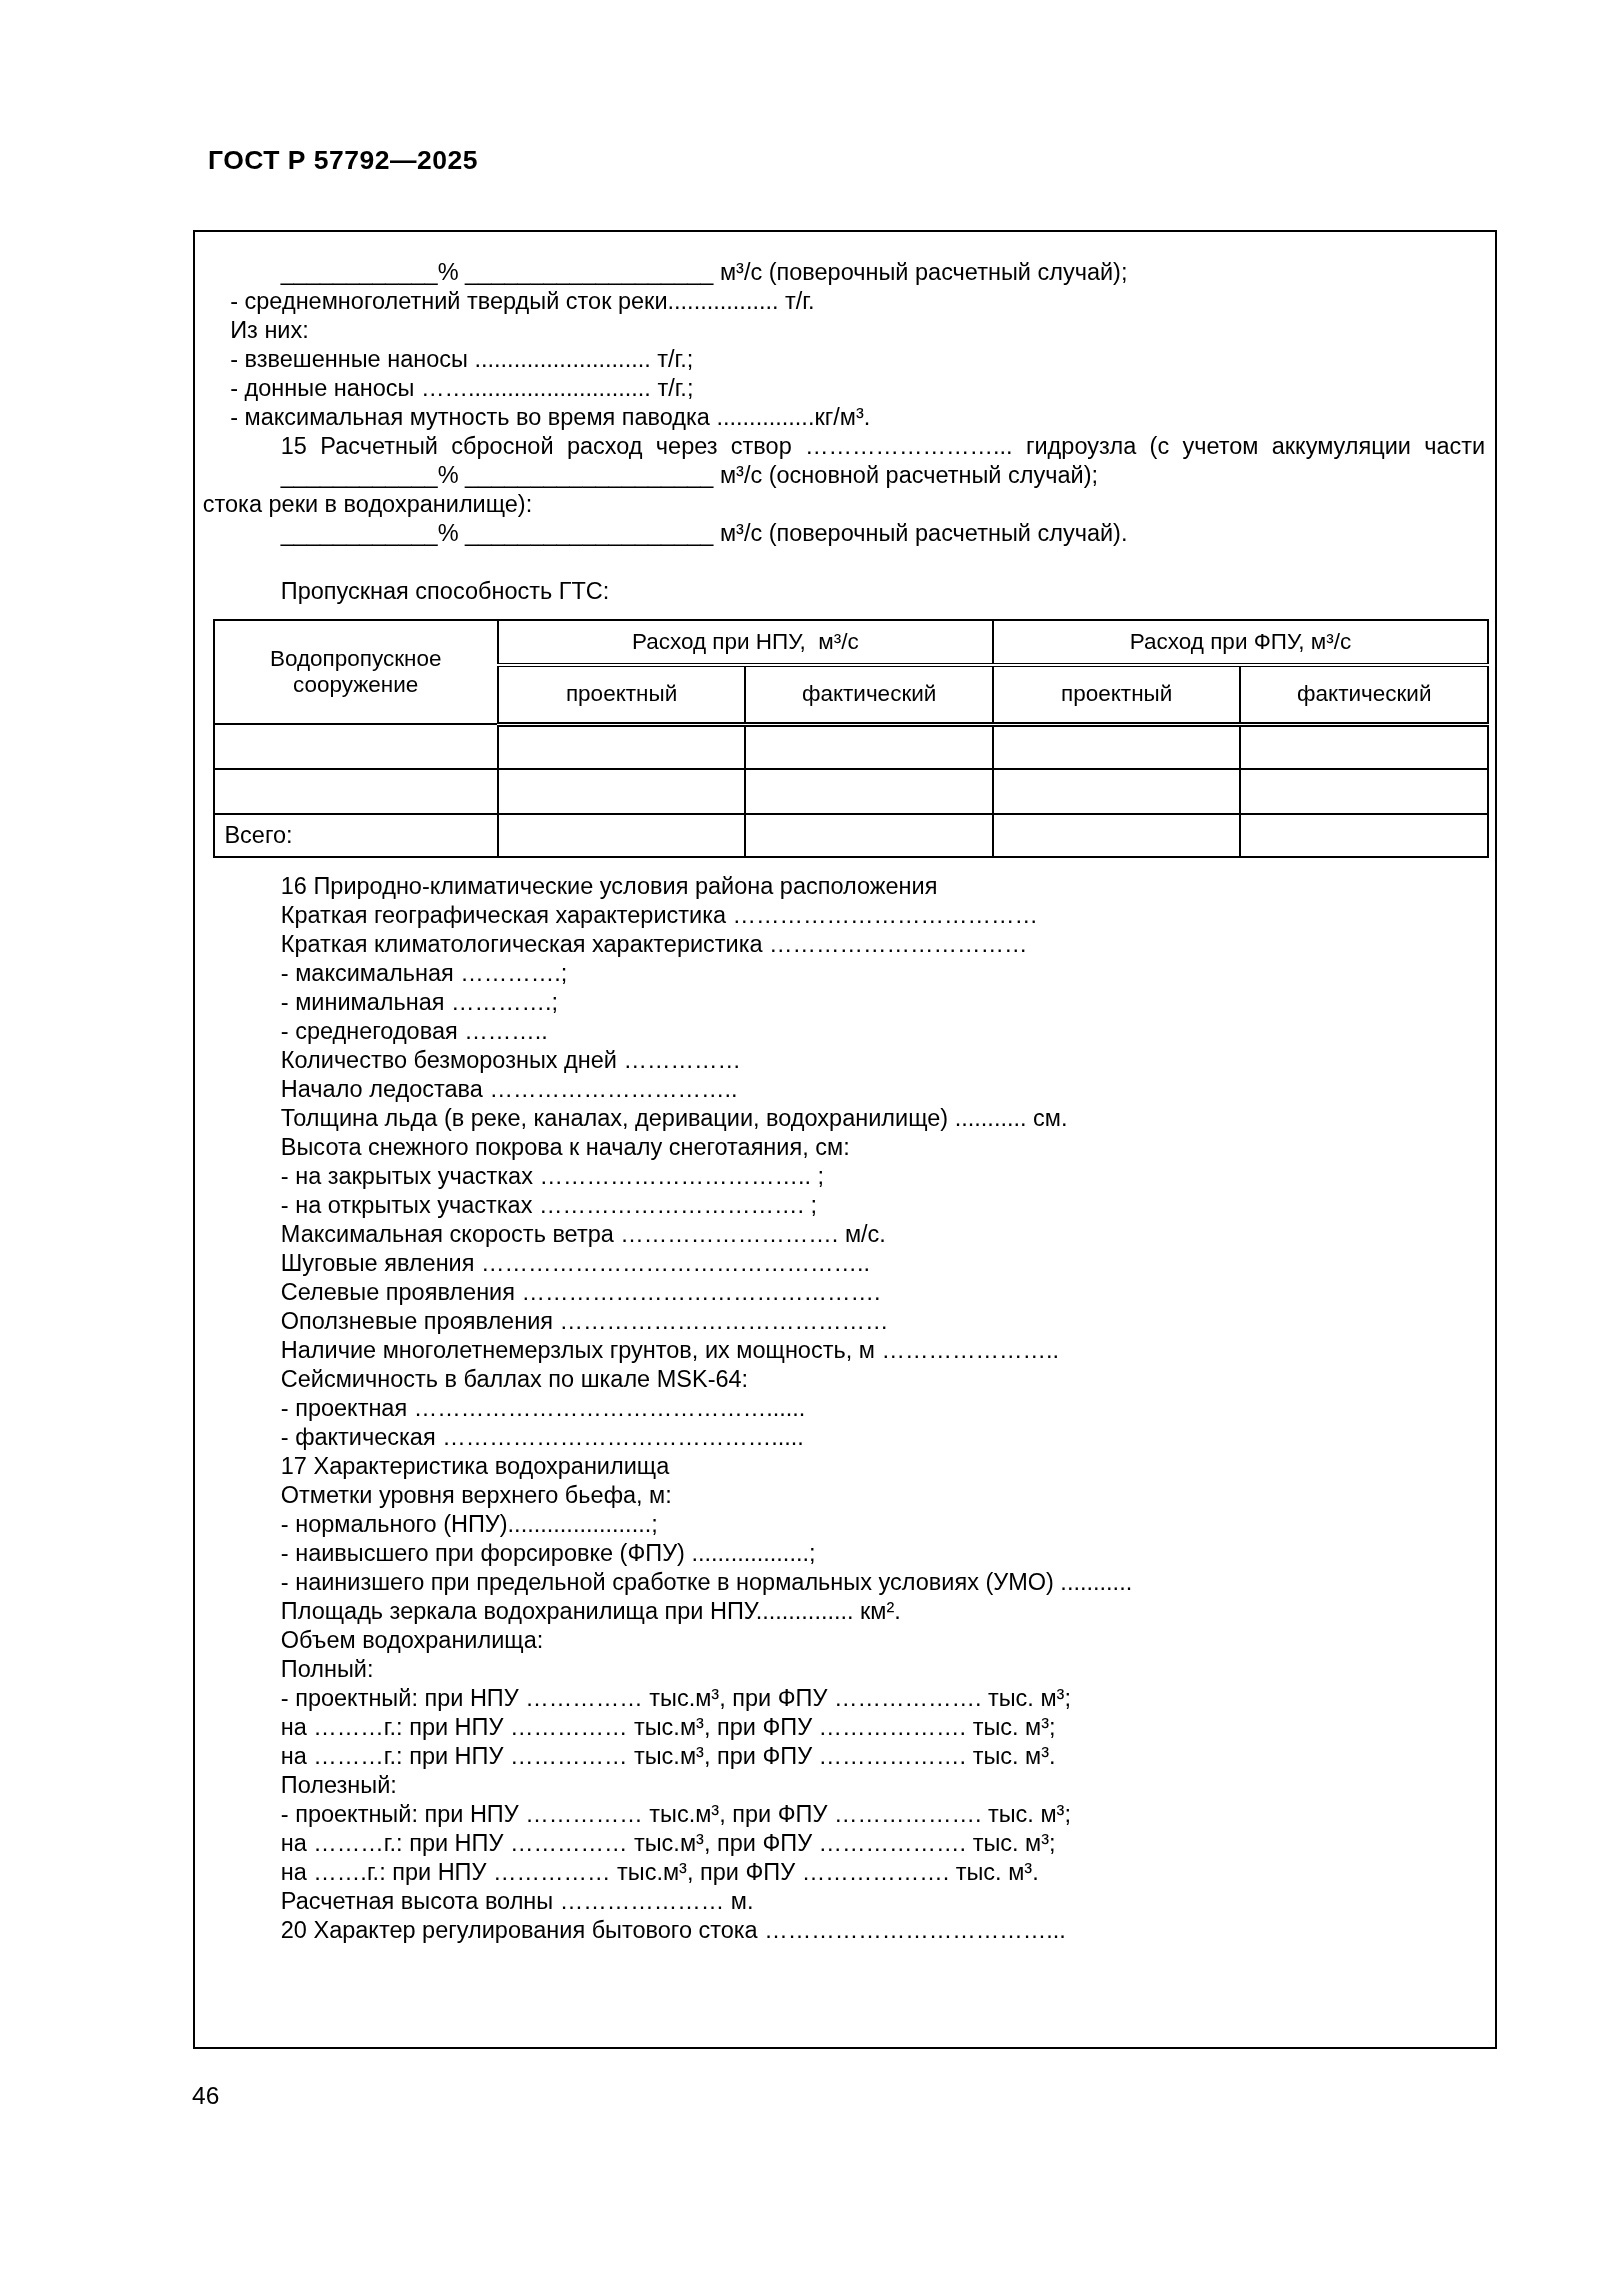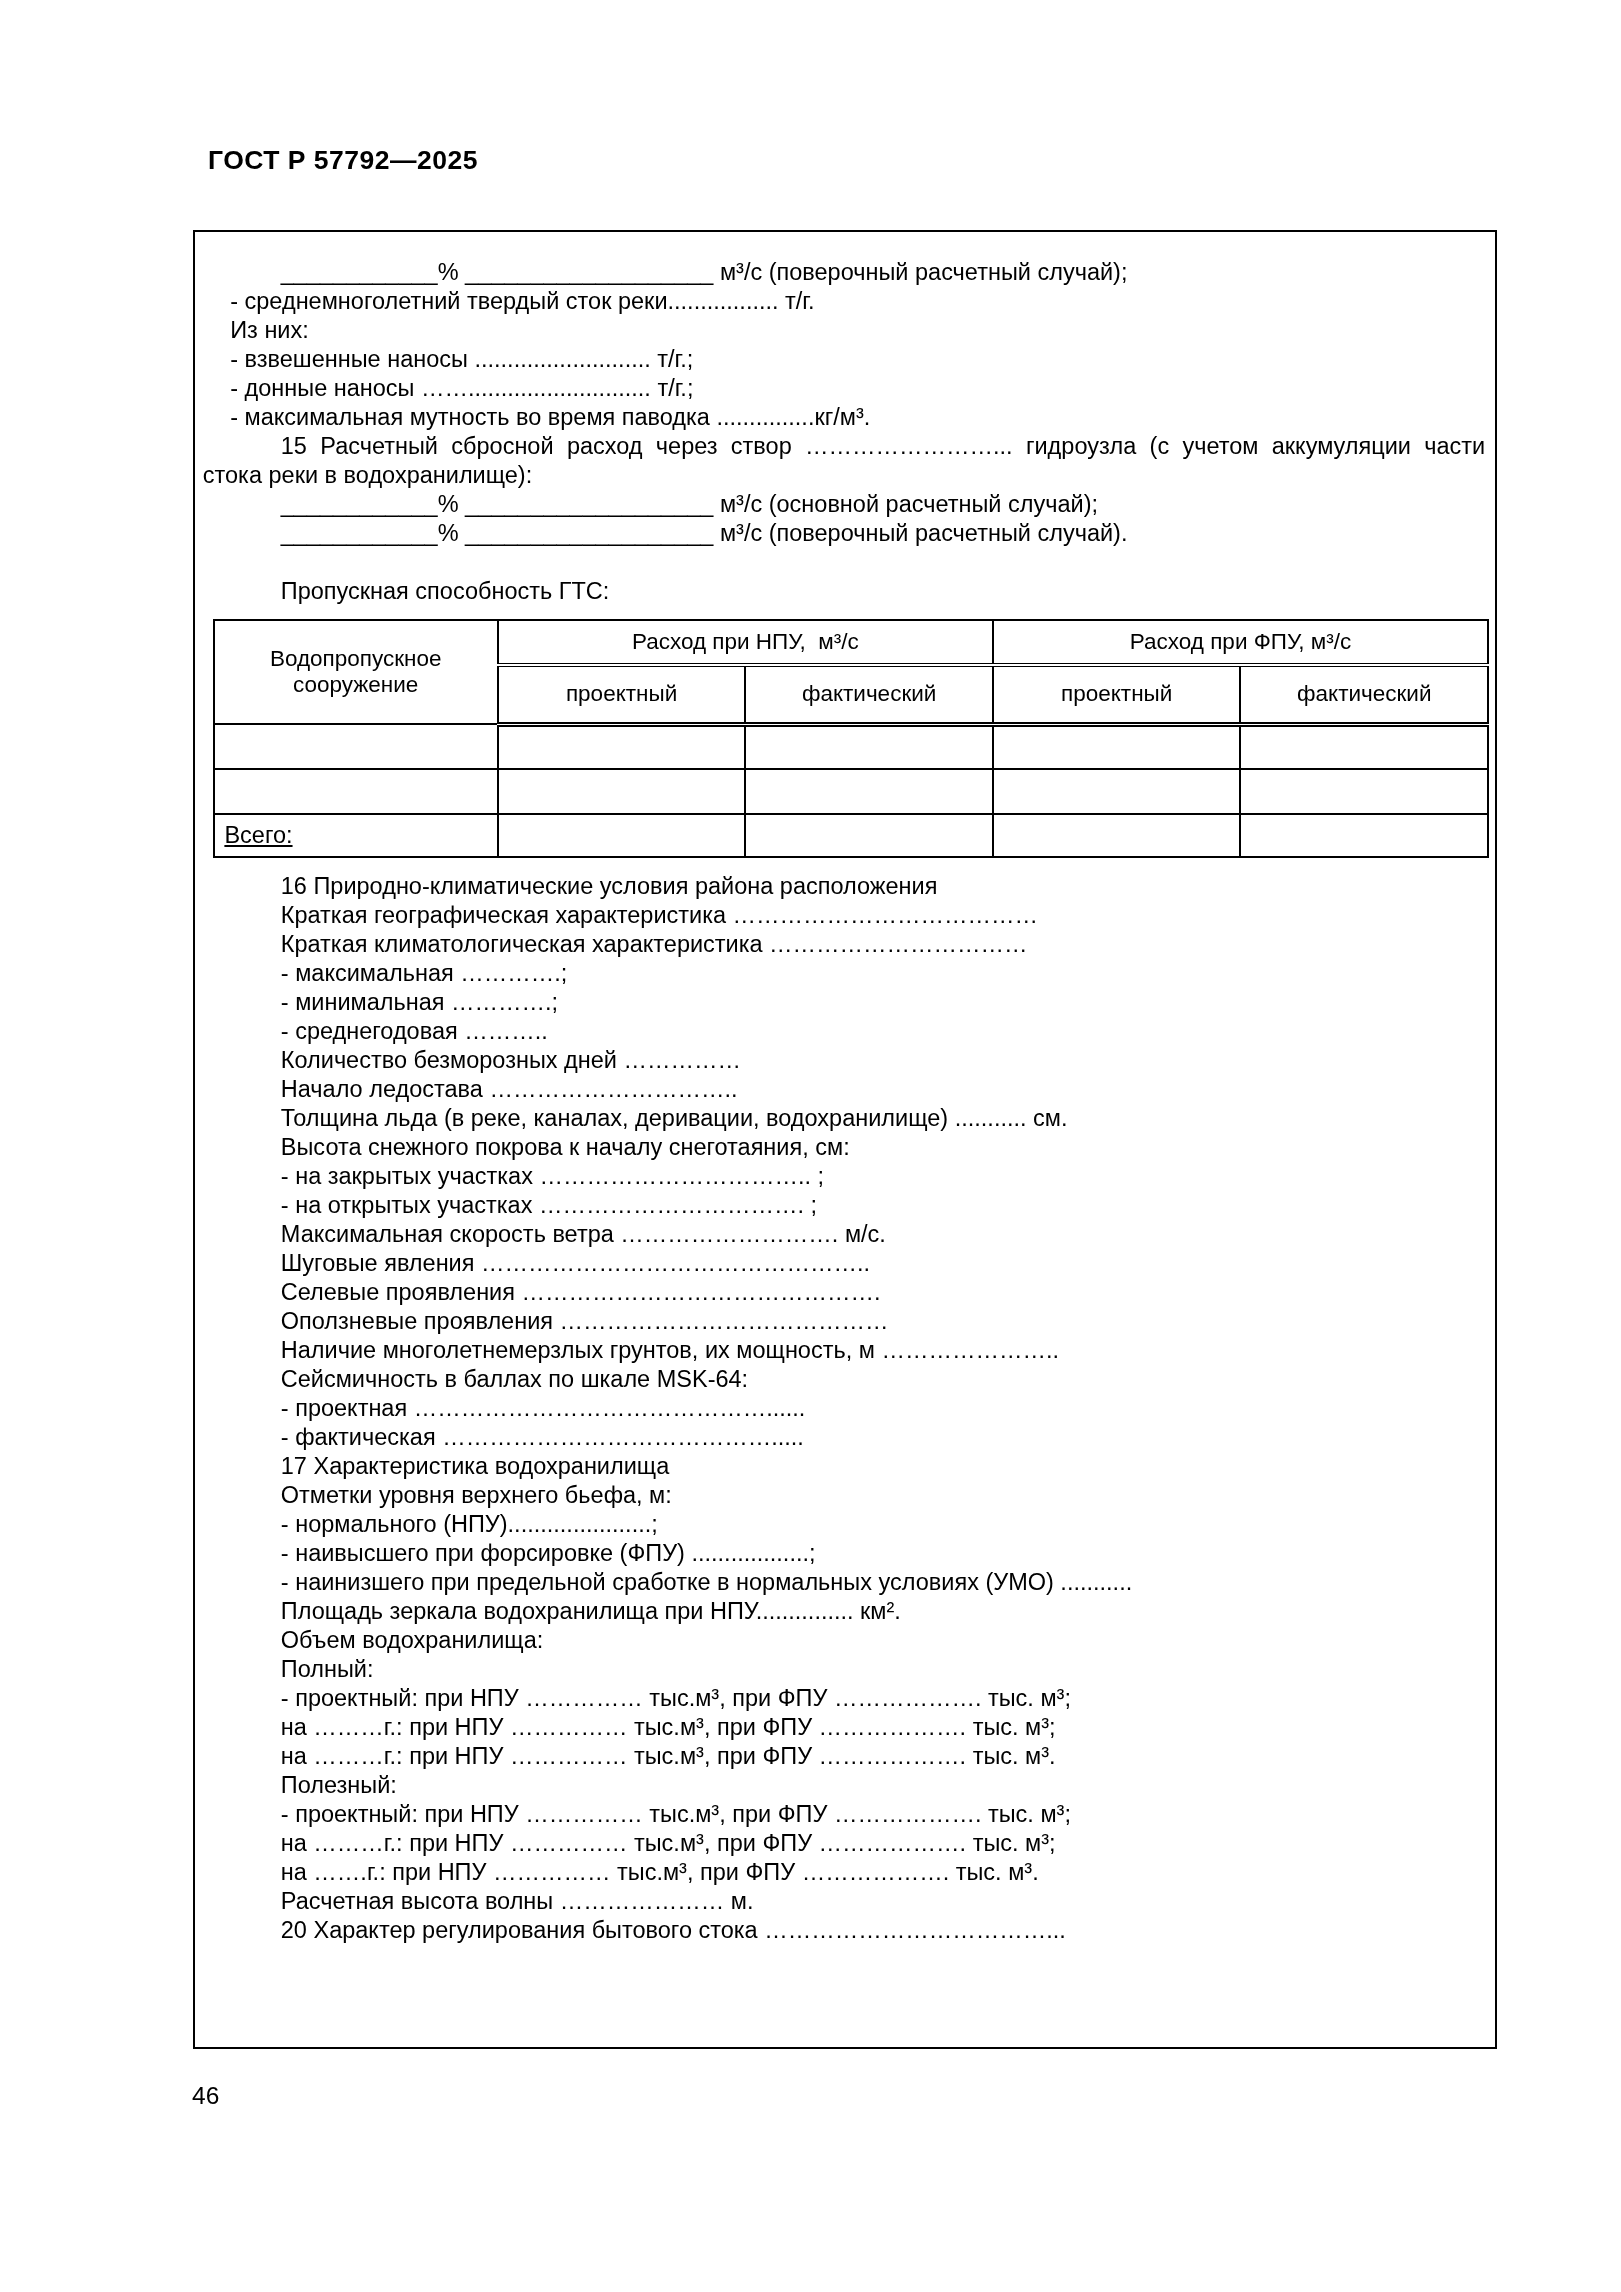--- a/index.html
+++ b/index.html
@@ -67,21 +67,21 @@
     vertical-align: middle;
     padding: 2px 5.9px;
     white-space: pre-wrap;
     box-sizing: border-box;
   }
   .gts-table col.c1 { width: 22.3%; }
   .gts-table col.cn { width: 19.425%; }
   .gts-table thead th.group { height: 41px; border-bottom: 4.9px double #000000; margin-top: 19px; }
   .gts-table thead tr.sub th { height: 55px; border-bottom: 5.9px double #000000; }
   .gts-table thead th.col1 { height: 104px; }
-  .gts-table tbody td { height: 45px; border-width: 2.9px; text-decoration: underline; }
+  .gts-table tbody td { height: 45px; border-width: 2.9px; }
   .gts-table tbody tr.total td { height: 43px; }
   .gts-table tbody td.label-cell { text-align: left; padding-left: 9.8px; font-size: 23.5px; }
   #section-lines { margin-top: 13.7px; }
   .page-number {
     position: absolute;
     left: 192px;
     top: 2070px;
     font-size: 24.5px;
     margin-top: 12px;
   }
@@ -96,22 +96,22 @@
   <div class="form-box">
 
     <div id="top-lines">
         <div class="line l-indent">____________% ___________________ м³/с (поверочный расчетный случай);</div>
         <div class="line l-std">- среднемноголетний твердый сток реки................. т/г.</div>
         <div class="line l-std">Из них:</div>
         <div class="line l-std">- взвешенные наносы ........................... т/г.;</div>
         <div class="line l-std">- донные наносы ……............................ т/г.;</div>
         <div class="line l-std">- максимальная мутность во время паводка ...............кг/м³.</div>
         <div class="line l-indent justify">15 Расчетный сбросной расход через створ ……………………... гидроузла (с учетом аккумуляции части</div>
+        <div class="line l-indent">____________% ___________________ м³/с (основной расчетный случай);</div>
         <div class="line l-flush">стока реки в водохранилище):</div>
-        <div class="line l-indent">____________% ___________________ м³/с (основной расчетный случай);</div>
         <div class="line l-indent">____________% ___________________ м³/с (поверочный расчетный случай).</div>
       </div>
 
     <div class="table-title l-indent">Пропускная способность ГТС:</div>
 
     <table class="gts-table">
       <colgroup>
         <col class="c1">
           <col class="cn">
           <col class="cn">

